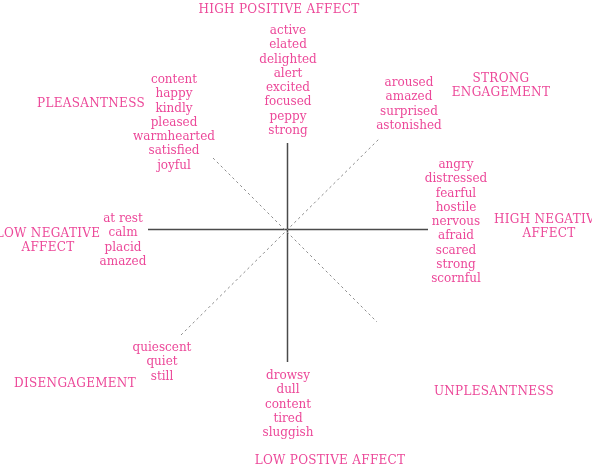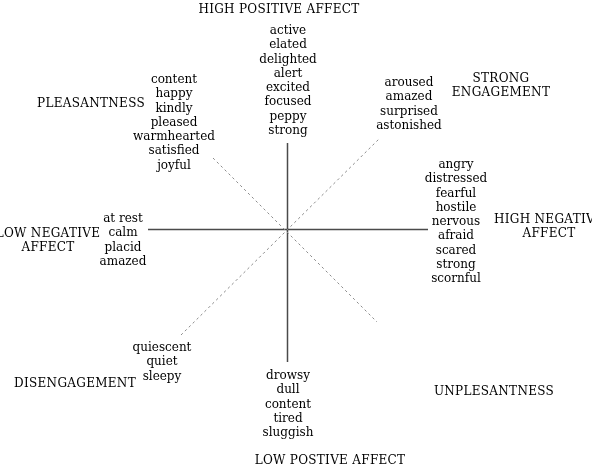--- a/index.html
+++ b/index.html
@@ -6,21 +6,21 @@
     margin: 0;
     padding: 0;
     background: #ffffff;
   }
   .diagram {
     position: relative;
     width: 592px;
     height: 469px;
     background: #ffffff;
     font-family: "DejaVu Serif", "Liberation Serif", serif;
-    color: #000000;
+    color: #ec4899;
     overflow: hidden;
   }
   .axes {
     position: absolute;
     left: 0;
     top: 0;
   }
   .cluster {
     position: absolute;
     transform: translateX(-50%);
@@ -113,21 +113,21 @@
       <div>nervous</div>
       <div>afraid</div>
       <div>scared</div>
       <div>strong</div>
       <div>scornful</div>
     </div>
 
   <div class="cluster" style="left:162px; top:340px">
       <div>quiescent</div>
       <div>quiet</div>
-      <div>sleepy</div>
+      <div>still</div>
     </div>
 
 
   <div class="cluster" style="left:288px; top:368px">
       <div>drowsy</div>
       <div>dull</div>
       <div>content</div>
       <div>tired</div>
       <div>sluggish</div>
     </div>

